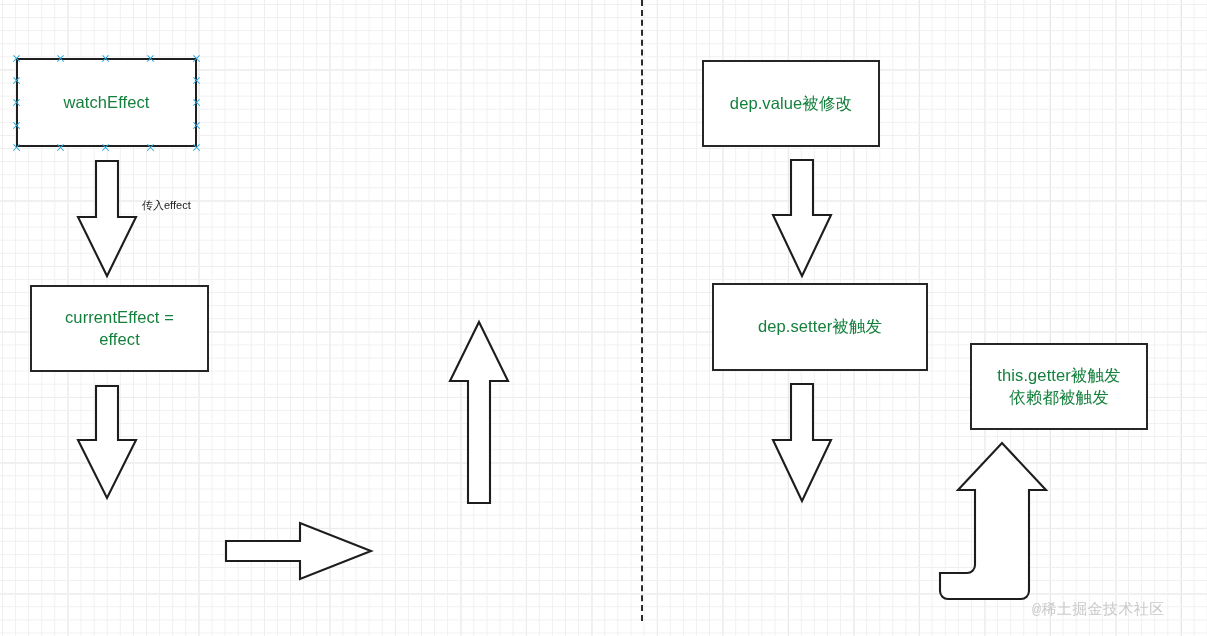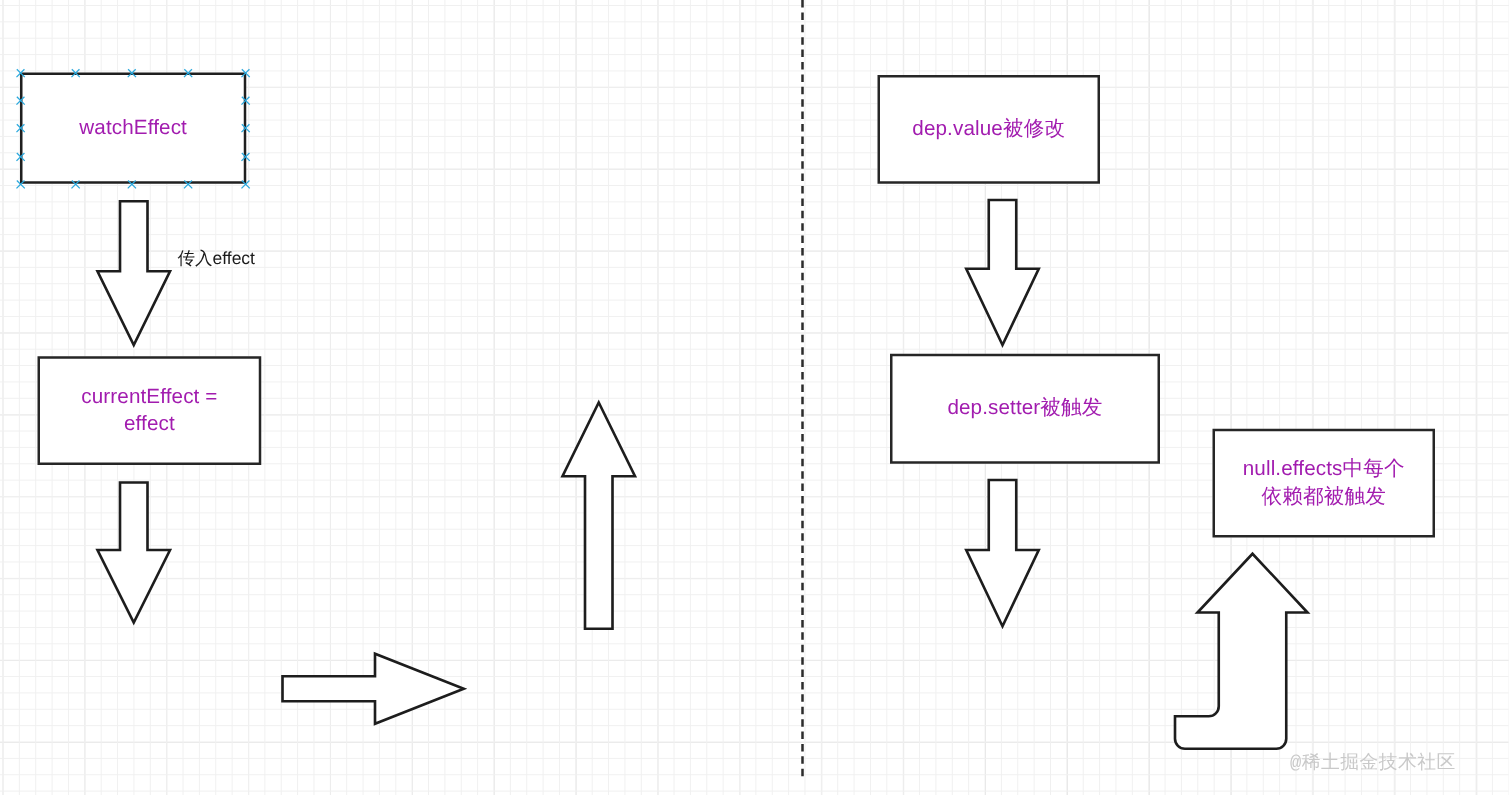--- a/index.html
+++ b/index.html
@@ -29,21 +29,21 @@
 
   .node {
     position: absolute;
     box-sizing: border-box;
     border: 2px solid #262626;
     background: #ffffff;
     display: flex;
     align-items: center;
     justify-content: center;
     text-align: center;
-    color: #a21caf;
+    color: #15803d;
     font-size: 16.5px;
     line-height: 1.32;
     white-space: pre-line;
     padding: 2px 6px;
     letter-spacing: 0.1px;
   }
 
   .node.selected {
     border-color: #1f1f1f;
   }
@@ -78,21 +78,21 @@
   }
   .arrow-svg path {
     fill: #ffffff;
     stroke: #1d1d1d;
     stroke-width: 2.1;
     stroke-linejoin: miter;
   }
 
   .edge-label {
     position: absolute;
-    font-size: 14px;
+    font-size: 11px;
     color: #1a1a1a;
     white-space: nowrap;
   }
 
   .watermark {
     position: absolute;
     font-size: 15px;
     color: #c9c9c9;
     white-space: nowrap;
     letter-spacing: 0.4px;
@@ -166,19 +166,19 @@
   <svg class="arrow-svg" style="left:771px; top:383px;" width="62" height="120" viewBox="0 0 62 120">
     <path d="M 20,1 L 42,1 L 42,57 L 60,57 L 31,118 L 2,57 L 20,57 Z"></path>
   </svg>
 
 
   <svg class="arrow-svg" style="left:938px; top:440px;" width="130" height="160" viewBox="0 0 130 160">
     <path d="M 2,133 L 2,151 A 8 8 0 0 0 10,159 L 83,159 A 8 8 0 0 0 91,151 L 91,50 L 108,50 L 64,3 L 20,50 L 37,50 L 37,125 A 8 8 0 0 1 29,133 Z"></path>
   </svg>
 
   <div class="node" style="left:970px; top:343px; width:178px; height:87px;">
-    <span>null.effects中每个
+    <span>this.getter被触发
 依赖都被触发</span>
   </div>
 
   <div class="watermark" style="left:1032px; top:600px;font-family:Liberation Mono, monospace;">@稀土掘金技术社区</div>
 
 </div>
 
 </body></html>

